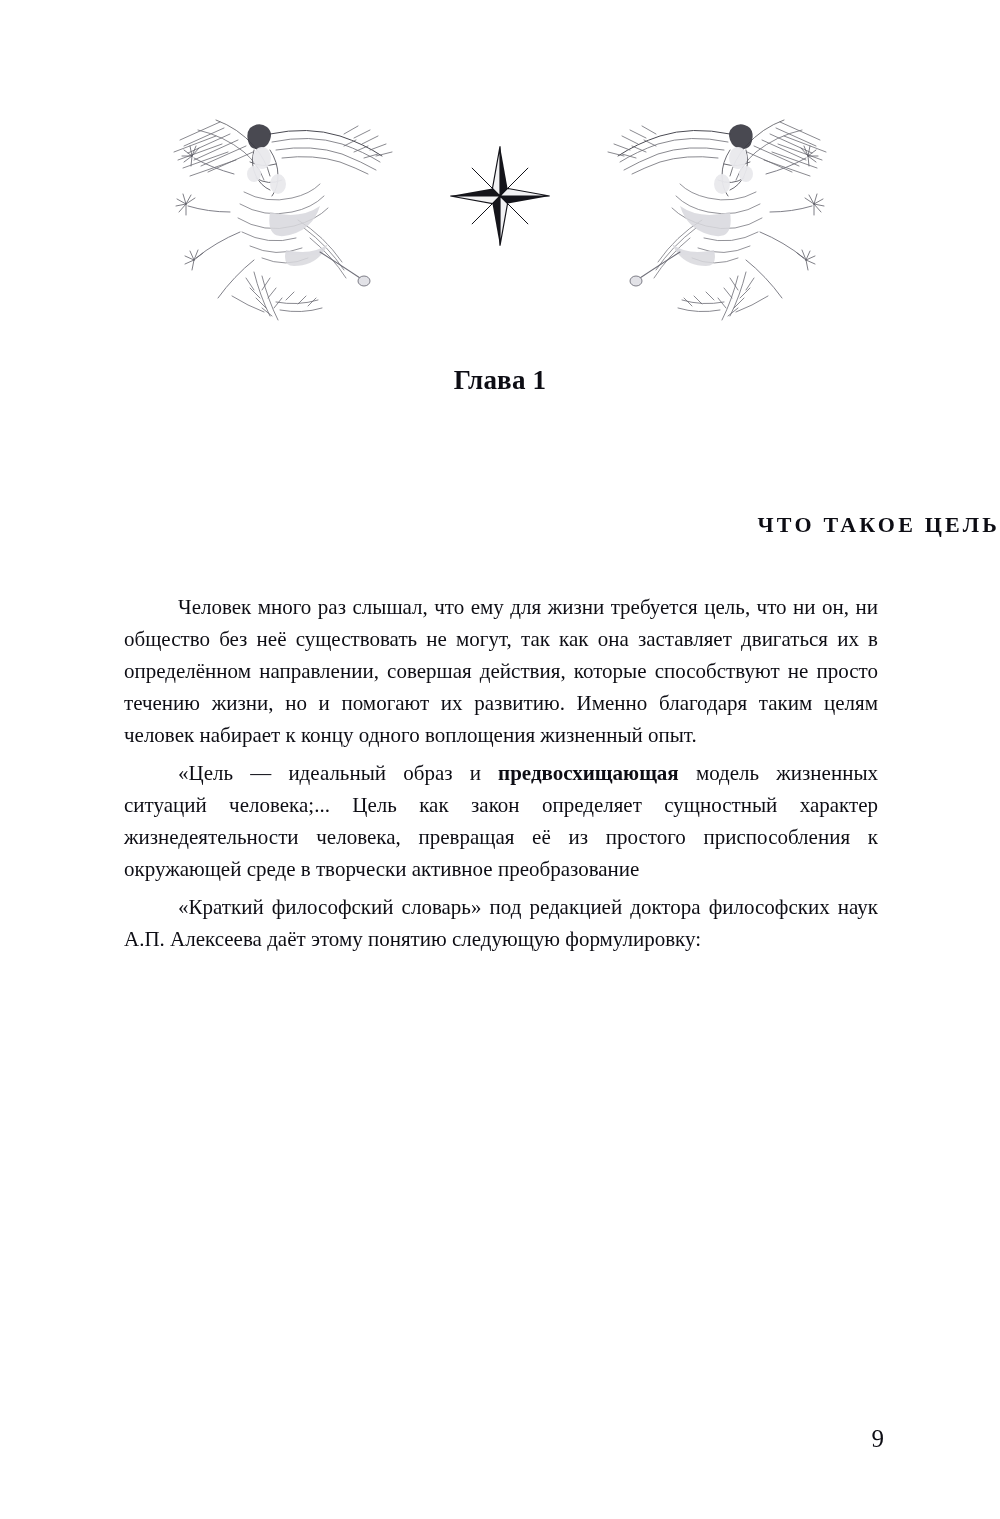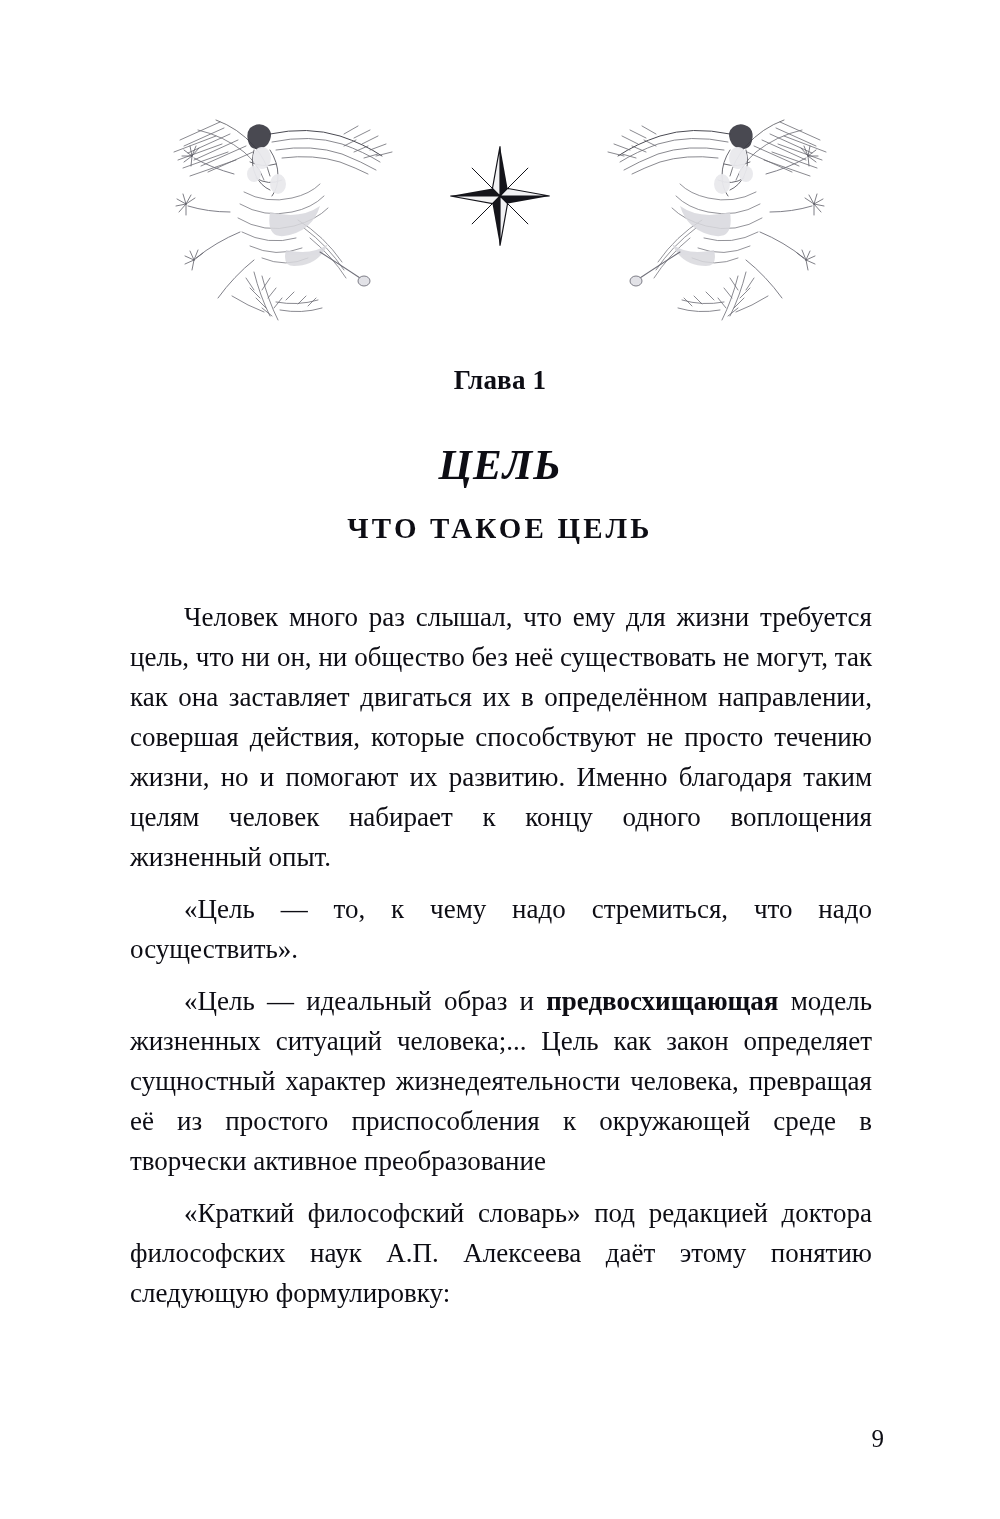--- a/index.html
+++ b/index.html
@@ -73,37 +73,37 @@
     font-size: 43px;
     font-weight: bold;
     font-style: italic;
     letter-spacing: 1px;
   }
   .section-title {
     position: absolute;
     left: 0;
     top: 512px;
     width: 1000px;
-    text-align: center;
-    font-size: 29px;
+    text-align: right;
+    font-size: 22px;
     font-weight: bold;
     letter-spacing: 3.2px;
   }
 
   
   .body-text {
     position: absolute;
     left: 118px;
     top: 585px;
     width: 766px;
   }
   .body-text p {
-    margin: 12px;
-    font-size: 27px;
-    line-height: 40px;
+    margin: 6px;
+    font-size: 21px;
+    line-height: 32px;
     text-align: justify;
     text-indent: 54px;
     text-justify: inter-word;
     hyphens: manual;
   }
   .body-text p b { font-weight: bold; }
 
   
   .folio {
     position: absolute;
@@ -295,26 +295,24 @@
           <path d="M162 152 Q184 166 202 178"></path>
         </g>
         <ellipse cx="206" cy="181" rx="6" ry="5" fill="#e2e2e7" stroke="#70707a" stroke-width="0.9"></ellipse>
       </svg>
     </div>
 
   </div>
 
   <div class="chapter-label">Глава 1</div>
 
-  <div class="chapter-title">ЦЕЛЬ</div>
 
   <div class="section-title">ЧТО ТАКОЕ ЦЕЛЬ</div>
 
   <div class="body-text">
     <p>Человек много раз слышал, что ему для жизни требуется цель, что ни он, ни общество без неё существовать не могут, так как она заставляет двигаться их в определённом направлении, совершая действия, которые способствуют не просто течению жизни, но и помогают их развитию. Именно благодаря таким целям человек набирает к концу одного воплощения жизненный опыт.</p>
-    <p>«Цель — то, к чему надо стремиться, что надо осуществить».</p>
     <p><span>«Цель — идеальный образ и </span><b>предвосхищающая</b><span> модель жизненных ситуаций человека;... Цель как закон определяет сущностный характер жизнедеятельности человека, превращая её из простого приспособления к окружающей среде в творчески активное преобразование</span></p>
     <p>«Краткий философский словарь» под редакцией доктора философских наук А.П. Алексеева даёт этому понятию следующую формулировку:</p>
   </div>
 
   <div class="folio">9</div>
 
 </div>
 
 </body></html>

